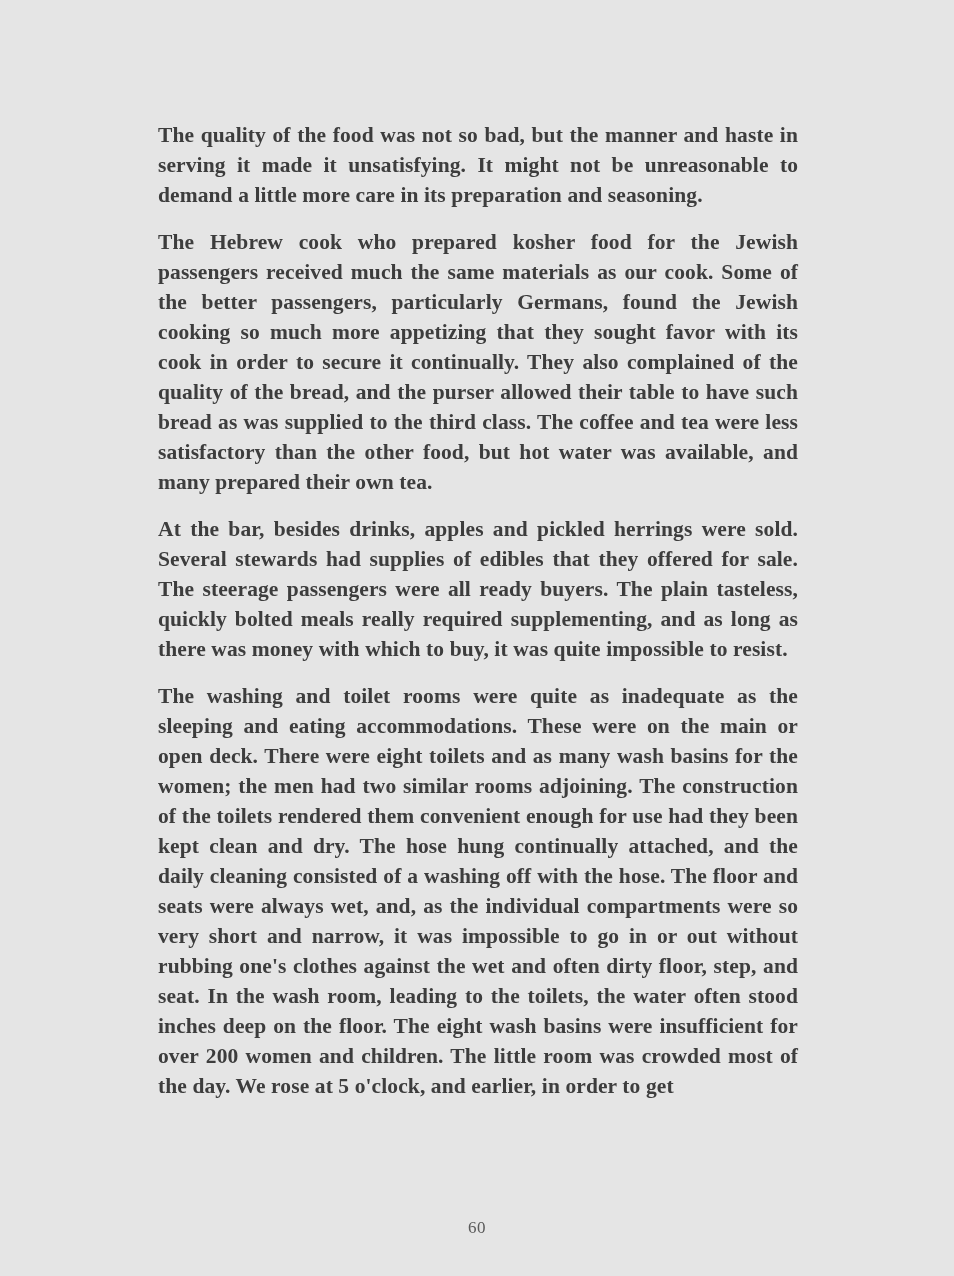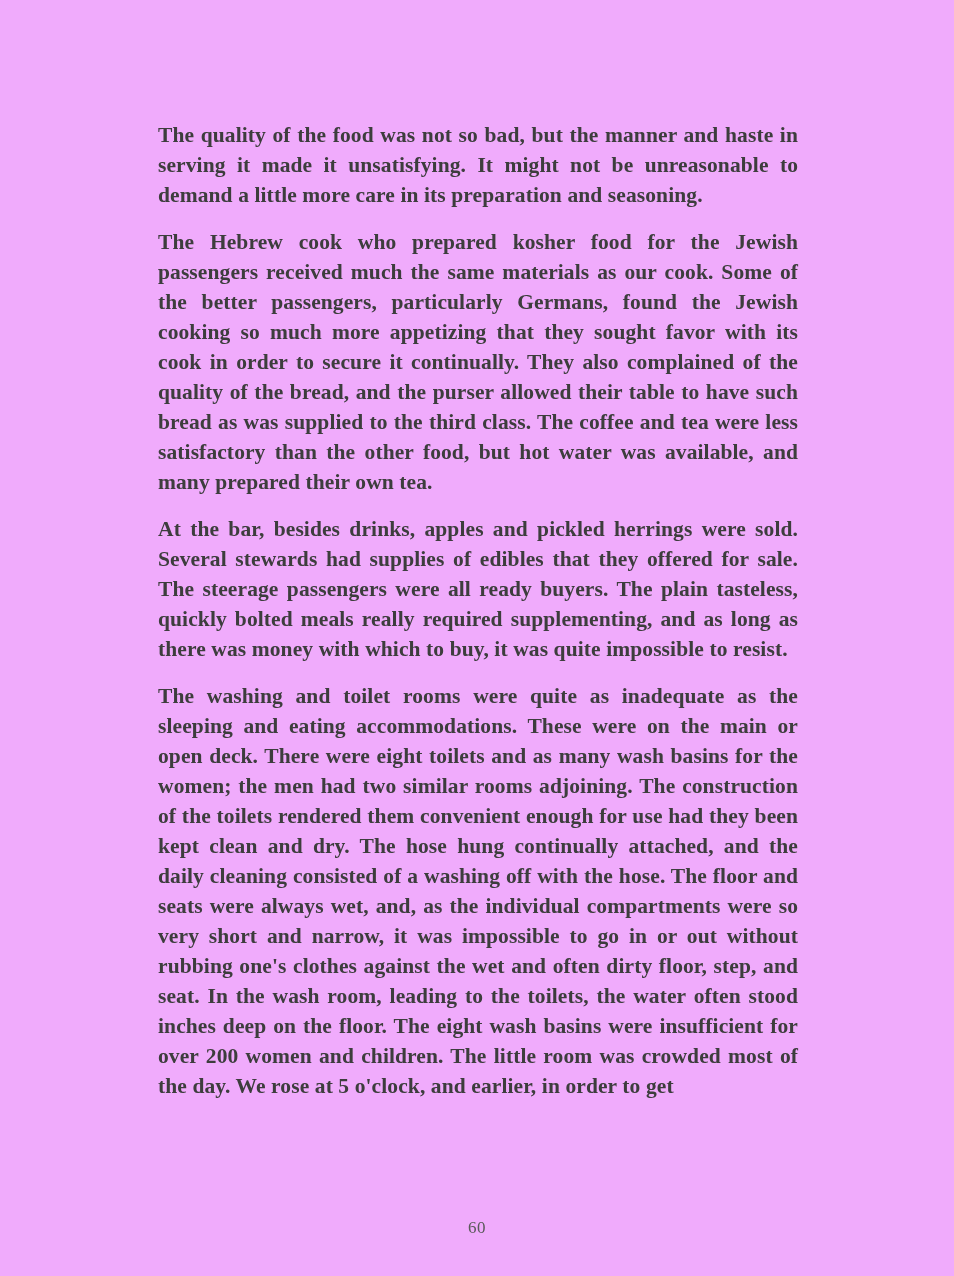--- a/index.html
+++ b/index.html
@@ -3,21 +3,21 @@
 <meta charset="utf-8">
 <style>
   * { margin: 0; padding: 0; box-sizing: border-box; }
   html, body {
     background: #ffffff;
   }
   .page {
     position: relative;
     width: 954px;
     height: 1276px;
-    background: #f0abfc;
+    background: #e5e5e5;
     font-family: "Liberation Serif", "DejaVu Serif", serif;
     overflow: hidden;
   }
   .text-block {
     position: absolute;
     left: 158px;
     top: 120px;
     width: 640px;
   }
   .text-block p {

